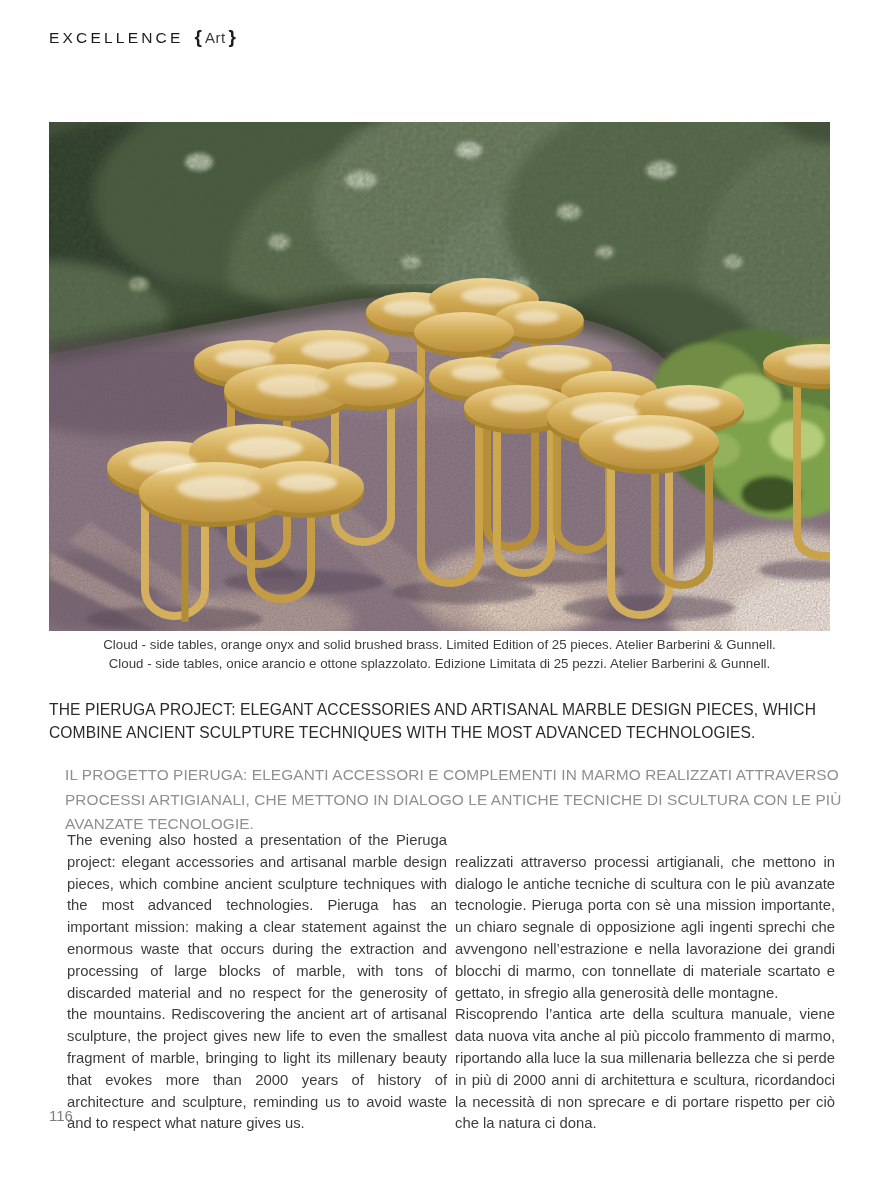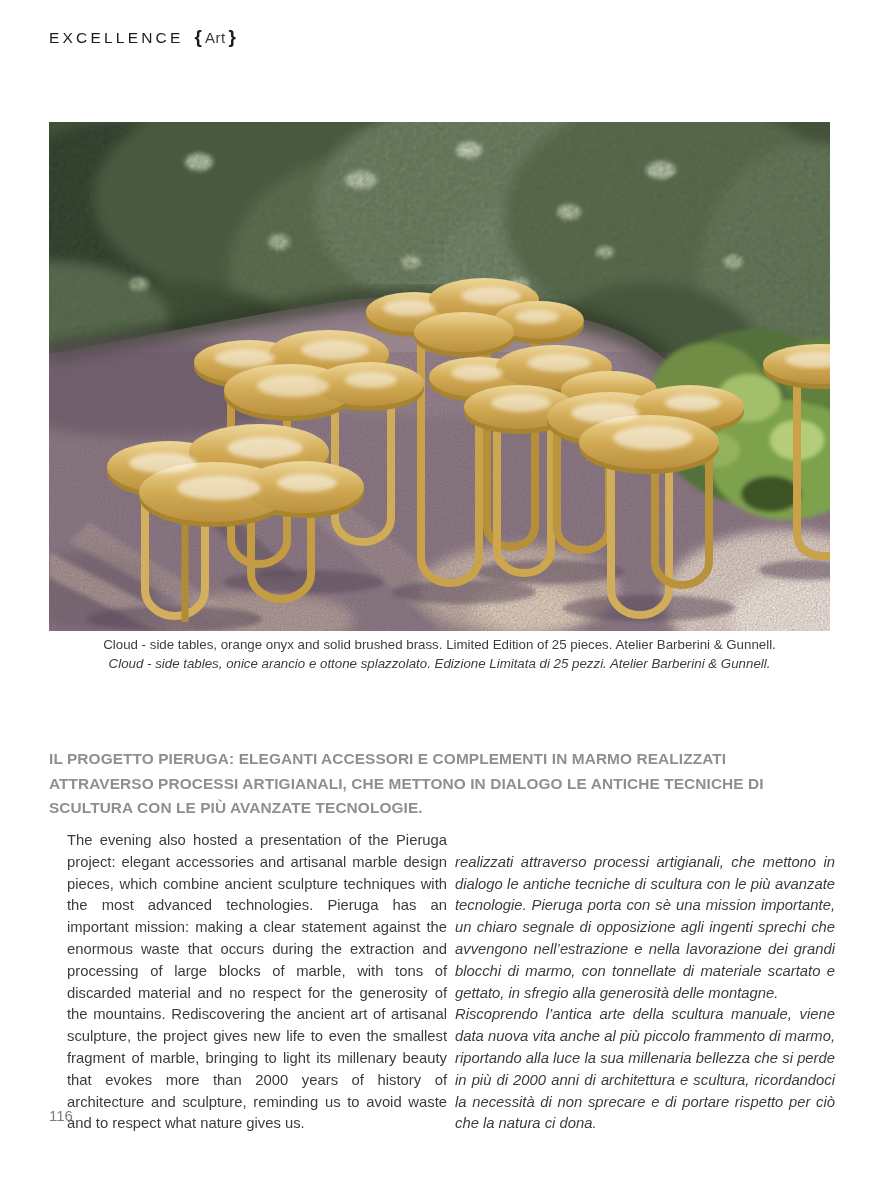--- a/index.html
+++ b/index.html
@@ -8,27 +8,27 @@
     font-family:"Liberation Sans", sans-serif;color:#3c3c3c;
   }
   .masthead{position:absolute;left:49px;top:26px;display:flex;align-items:baseline;white-space:nowrap;}
   .brand{font-size:15.5px;letter-spacing:3.2px;color:#1c1c1c;}
   .brace{font-size:19px;color:#1c1c1c;font-weight:bold;padding:0 3px;}
   .brace.open{margin-left:8px;}
   .section-label{font-size:15px;color:#3a3a3a;letter-spacing:0.5px;text-align:right;}
   .photo{position:absolute;left:49px;top:122px;width:781px;height:509px;}
   .photo svg{display:block;width:100%;height:100%;}
   .captions{position:absolute;left:49px;top:636px;width:781px;font-size:13.3px;line-height:18.6px;color:#3d3d3d;text-align:center;}
-  .caption-it{font-style:italic;}
+  .caption-it{}
   .headline-en{position:absolute;left:49px;top:699px;width:782px;font-size:15.6px;line-height:22.5px;color:#2b2b2b;letter-spacing:0.1px;}
   .headline-it{position:absolute;left:49px;top:747px;width:782px;font-size:15.4px;line-height:24.6px;color:#8f8f8f;letter-spacing:0.1px;}
   .columns{position:absolute;left:67px;top:830px;width:782px;display:flex;gap:8px;align-items:flex-end;}
   .col{width:380px;font-size:14.8px;line-height:21.8px;text-align:justify;color:#3c3c3c;}
   .col p{margin:0;}
-  .col-it{font-style:italic;}
+  .col-it{}
   .pageno{position:absolute;left:49px;top:1107px;font-size:15px;color:#7d7d7d;}
 </style>
 </head>
 <body>
 
 <div class="page">
 
   <div class="masthead">
     <span class="brand">EXCELLENCE</span>
     <span class="brace open">{</span>
@@ -249,21 +249,22 @@
         </g>
       </g>
     </svg>
   </div>
 
   <div class="captions">
     <div class="caption-en">Cloud - side tables, orange onyx and solid brushed brass. Limited Edition of 25 pieces. Atelier Barberini &amp; Gunnell.</div>
     <div class="caption-it">Cloud - side tables, onice arancio e ottone splazzolato. Edizione Limitata di 25 pezzi. Atelier Barberini &amp; Gunnell.</div>
   </div>
 
-  <h2 class="headline-it" style="font-weight:bold;margin:0;">IL PROGETTO PIERUGA: ELEGANTI ACCESSORI E COMPLEMENTI IN MARMO REALIZZATI ATTRAVERSO PROCESSI ARTIGIANALI, CHE METTONO IN DIALOGO LE ANTICHE TECNICHE DI SCULTURA CON LE PIÙ AVANZATE TECNOLOGIE.</h2>
+  <h1 class="headline-en" style="font-weight:normal;margin:0;">THE PIERUGA PROJECT: ELEGANT ACCESSORIES AND ARTISANAL MARBLE DESIGN PIECES, WHICH COMBINE ANCIENT SCULPTURE TECHNIQUES WITH THE MOST ADVANCED TECHNOLOGIES.</h1>
+  <h2 class="headline-it" style="font-weight:normal;margin:16px;">IL PROGETTO PIERUGA: ELEGANTI ACCESSORI E COMPLEMENTI IN MARMO REALIZZATI ATTRAVERSO PROCESSI ARTIGIANALI, CHE METTONO IN DIALOGO LE ANTICHE TECNICHE DI SCULTURA CON LE PIÙ AVANZATE TECNOLOGIE.</h2>
 
   <div class="columns">
     <div class="col col-en">
       <p>The evening also hosted a presentation of the Pieruga project: elegant accessories and artisanal marble design pieces, which combine ancient sculpture techniques with the most advanced technologies. Pieruga has an important mission: making a clear statement against the enormous waste that occurs during the extraction and processing of large blocks of marble, with tons of discarded material and no respect for the generosity of the mountains. Rediscovering the ancient art of artisanal sculpture, the project gives new life to even the smallest fragment of marble, bringing to light its millenary beauty that evokes more than 2000 years of history of architecture and sculpture, reminding us to avoid waste and to respect what nature gives us.</p>
     </div>
     <div class="col col-it">
       <p>realizzati attraverso processi artigianali, che mettono in dialogo le antiche tecniche di scultura con le più avanzate tecnologie. Pieruga porta con sè una mission importante, un chiaro segnale di opposizione agli ingenti sprechi che avvengono nell’estrazione e nella lavorazione dei grandi blocchi di marmo, con tonnellate di materiale scartato e gettato, in sfregio alla generosità delle montagne.</p>
       <p>Riscoprendo l’antica arte della scultura manuale, viene data nuova vita anche al più piccolo frammento di marmo, riportando alla luce la sua millenaria bellezza che si perde in più di 2000 anni di architettura e scultura, ricordandoci la necessità di non sprecare e di portare rispetto per ciò che la natura ci dona.</p>
     </div>
   </div>

